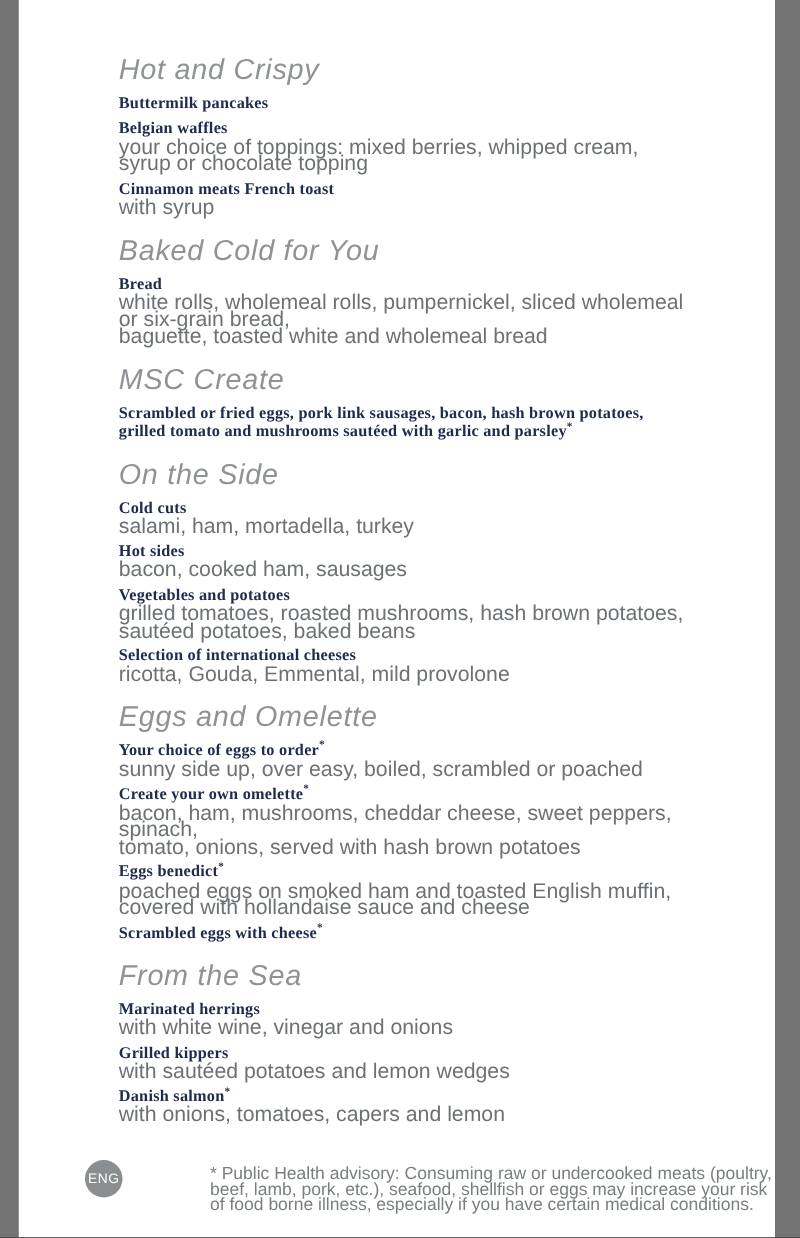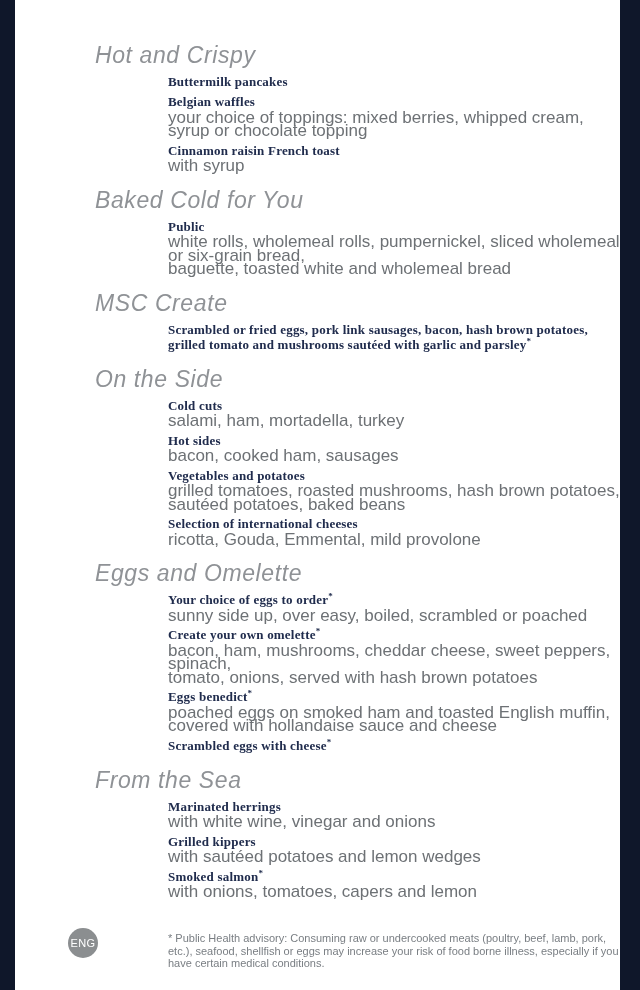--- a/index.html
+++ b/index.html
@@ -1,30 +1,30 @@
 <!DOCTYPE html>
 <html><head>
 <meta charset="utf-8">
 <style>
   * { margin:0; padding:0; box-sizing:border-box; }
   html, body { width:640px; background:#000; }
   body { font-family:"Liberation Sans", sans-serif; }
-  .frame { position:relative; width:640px; height:990px; background:#0f172a; overflow:hidden; }
+  .frame { position:relative; width:640px; height:990px; background:#737373; overflow:hidden; }
   .page {
     position:absolute; left:15px; top:0; width:605px; height:990px;
     background:#ffffff; padding:42px 0 0 80px; overflow:hidden;
   }
   .menu-section { margin-bottom:14px; }
   .section-title {
     font-family:"Liberation Sans", sans-serif;
     font-style:italic; font-weight:300;
     font-size:23px; line-height:26px; letter-spacing:0.6px;
     color:#8f9296; margin-bottom:6px;
   }
-  .item-list { margin-left:73px; }
+  .item-list { }
   .menu-item { margin-bottom:5px; }
   .item-name {
     font-family:"Liberation Serif", serif;
     font-weight:700; font-size:13px; line-height:15px;
     color:#202c4d; letter-spacing:0.2px;
     white-space:pre-line; max-width:452px;
   }
   .item-name sup { font-size:9px; line-height:0; vertical-align:super; }
   .item-desc {
     font-size:17px; line-height:13.5px; color:#6d7175;
@@ -34,53 +34,53 @@
   .lang-badge {
     position:absolute; left:53px; top:2px;
     width:30px; height:30px; border-radius:50%;
     background:#8b8e90; color:#ffffff;
     font-size:11px; letter-spacing:0.4px;
     display:flex; align-items:center; justify-content:center;
     cursor:pointer; user-select:none;
   }
   .advisory {
     position:absolute; left:153px; top:6px;
-    width:460px; font-size:11px; line-height:12.5px; color:#797e83;
+    width:460px; font-size:14px; line-height:12.5px; color:#797e83;
   }
 </style>
 </head>
 <body>
 
 <div class="frame">
   <div class="page">
     <main class="menu">
         <section class="menu-section">
           <h2 class="section-title">Hot and Crispy</h2>
           <div class="item-list">
             <div class="menu-item">
               <h3 class="item-name"><span>Buttermilk pancakes</span></h3>
             </div>
             <div class="menu-item">
               <h3 class="item-name"><span>Belgian waffles</span></h3>
               <p class="item-desc">your choice of toppings: mixed berries, whipped cream,
 syrup or chocolate topping</p>
             </div>
             <div class="menu-item">
-              <h3 class="item-name"><span>Cinnamon raisin French toast</span></h3>
+              <h3 class="item-name"><span>Cinnamon meats French toast</span></h3>
               <p class="item-desc">with syrup</p>
             </div>
           </div>
         </section>
         <section class="menu-section">
           <h2 class="section-title">Baked Cold for You</h2>
           <div class="item-list">
             <div class="menu-item">
             </div>
             <div class="menu-item">
-              <h3 class="item-name"><span>Public</span></h3>
+              <h3 class="item-name"><span>Bread</span></h3>
               <p class="item-desc">white rolls, wholemeal rolls, pumpernickel, sliced wholemeal or six-grain bread,
 baguette, toasted white and wholemeal bread</p>
             </div>
           </div>
         </section>
         <section class="menu-section">
           <h2 class="section-title">MSC Create</h2>
           <div class="item-list">
             <div class="menu-item">
               <h3 class="item-name"><span>Scrambled or fried eggs, pork link sausages, bacon, hash brown potatoes,
@@ -137,21 +137,21 @@
           <div class="item-list">
             <div class="menu-item">
               <h3 class="item-name"><span>Marinated herrings</span></h3>
               <p class="item-desc">with white wine, vinegar and onions</p>
             </div>
             <div class="menu-item">
               <h3 class="item-name"><span>Grilled kippers</span></h3>
               <p class="item-desc">with sautéed potatoes and lemon wedges</p>
             </div>
             <div class="menu-item">
-              <h3 class="item-name"><span>Smoked salmon</span><sup class="star">*</sup></h3>
+              <h3 class="item-name"><span>Danish salmon</span><sup class="star">*</sup></h3>
               <p class="item-desc">with onions, tomatoes, capers and lemon</p>
             </div>
           </div>
         </section>
       </main>
     <footer class="footer">
       <div class="lang-badge">ENG</div>
       <p class="advisory">* Public Health advisory: Consuming raw or undercooked meats (poultry, beef, lamb, pork, etc.), seafood, shellfish or eggs may increase your risk of food borne illness, especially if you have certain medical conditions.</p>
     </footer>
   </div>

